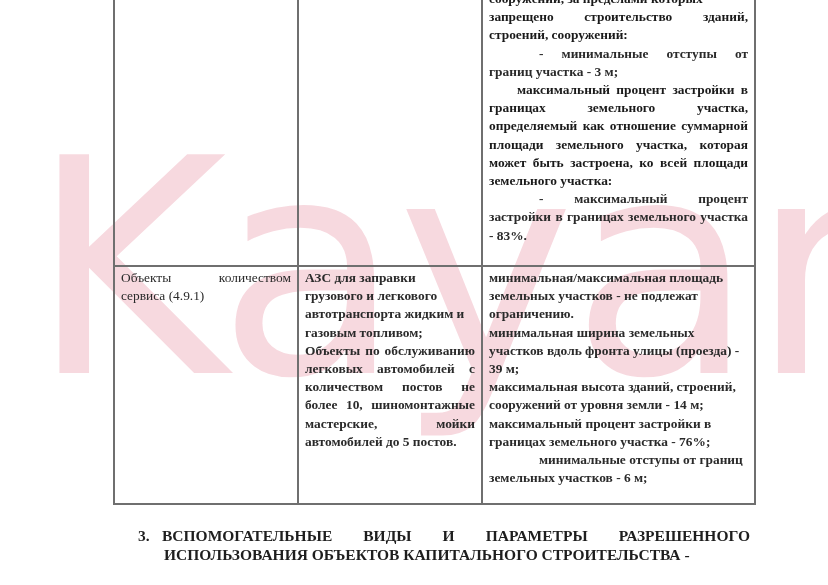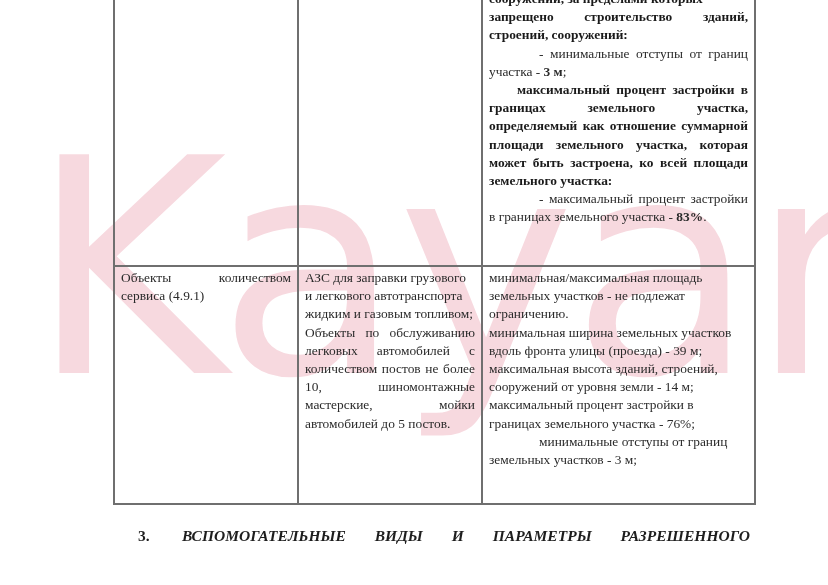--- a/index.html
+++ b/index.html
@@ -30,28 +30,28 @@
   col.c1 { width: 184px; }
   col.c2 { width: 184px; }
   col.c3 { width: 273px; }
   tr.r1 td { height: 259px; }
   tr.r2 td { height: 230px; }
   .j { text-align: justify; }
   .b { font-weight: bold; color: #1a1a1a; }
   .ind { text-indent: 28px; }
   .ind2 { text-indent: 50px; }
   .partial { margin-top: -12px; }
-  p { margin: 0; }
+  p { margin: 0; font-weight: bold; }
   .heading {
     position: absolute; left: 138px; top: 526px; width: 612px;
     font-family: "Liberation Serif", serif; font-weight: bold;
     font-size: 15.5px; line-height: 19px; color: #1e1e1e;
   }
   .heading .num { position: absolute; left: 0; top: 0; }
-  .heading .txt { margin-left: 44px; text-align: justify; text-align-last: justify; font-style: italic; }
+  .heading .txt { margin-left: 24px; text-align: justify; text-align-last: justify; }
   .heading .txt2 { margin-left: 26px; }
 </style>
 </head>
 <body>
 
 <div class="watermark">Kayan</div>
 
 <div class="page">
   <table class="params">
     <colgroup>
@@ -75,23 +75,24 @@
       <td class="j">Объекты количеством сервиса (4.9.1)</td>
       <td>
         <p>АЗС для заправки грузового и легкового автотранспорта жидким и газовым топливом;</p>
         <p class="j">Объекты по обслуживанию легковых автомобилей с количеством постов не более 10, шиномонтажные мастерские, мойки автомобилей до 5 постов.</p>
       </td>
       <td>
         <p>минимальная/максимальная площадь земельных участков - не подлежат ограничению.</p>
         <p>минимальная ширина земельных участков вдоль фронта улицы (проезда) - 39 м;</p>
         <p>максимальная высота зданий, строений, сооружений от уровня земли - 14 м;</p>
         <p>максимальный процент застройки в границах земельного участка - 76%;</p>
-        <p class="ind2">минимальные отступы от границ земельных участков - 3 м;</p>
+        <p class="ind2">минимальные отступы от границ земельных участков - 6 м;</p>
       </td>
     </tr>
   </tbody>
     </table>
 
   <div class="heading">
     <span class="num">3.</span>
     <div class="txt">ВСПОМОГАТЕЛЬНЫЕ ВИДЫ И ПАРАМЕТРЫ РАЗРЕШЕННОГО</div>
+    <div class="txt2">ИСПОЛЬЗОВАНИЯ ОБЪЕКТОВ КАПИТАЛЬНОГО СТРОИТЕЛЬСТВА -</div>
   </div>
 </div>
 
 </body></html>

